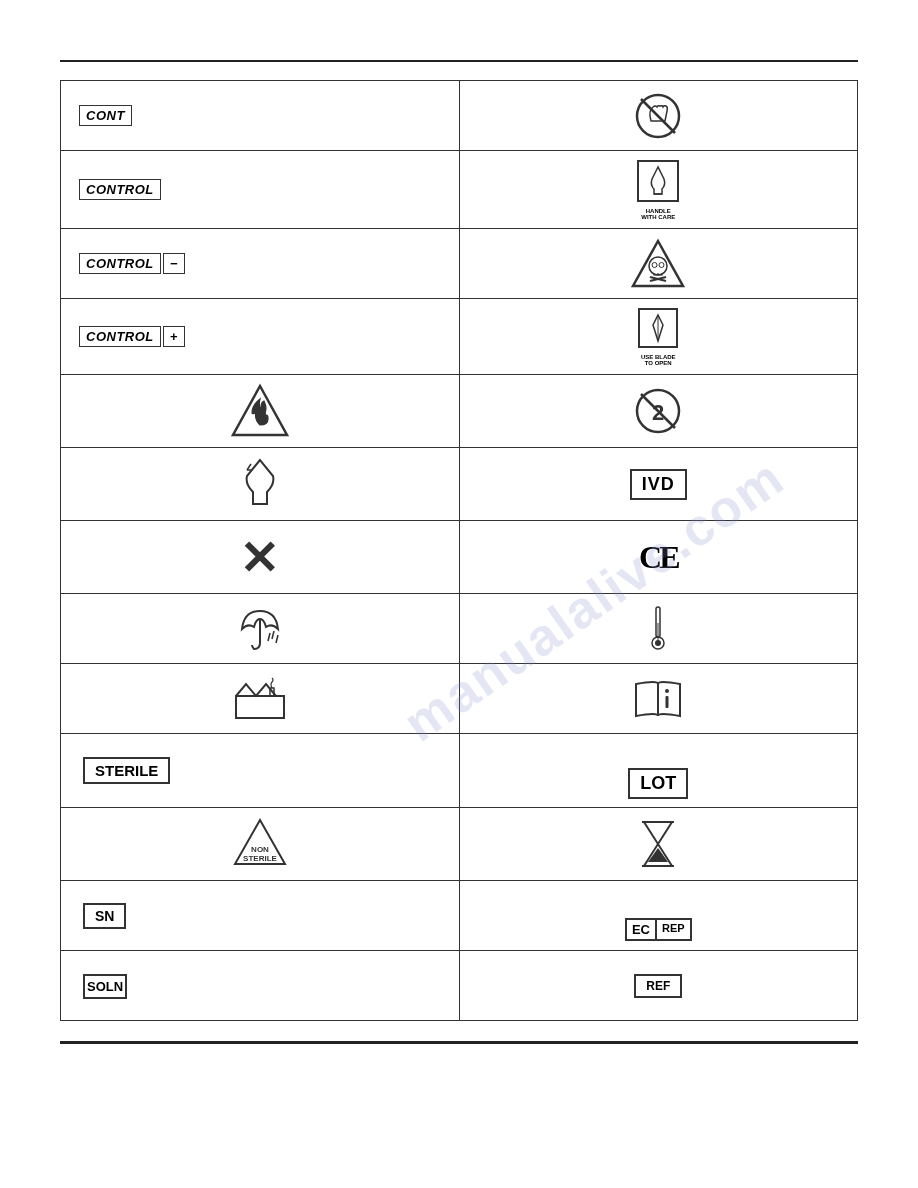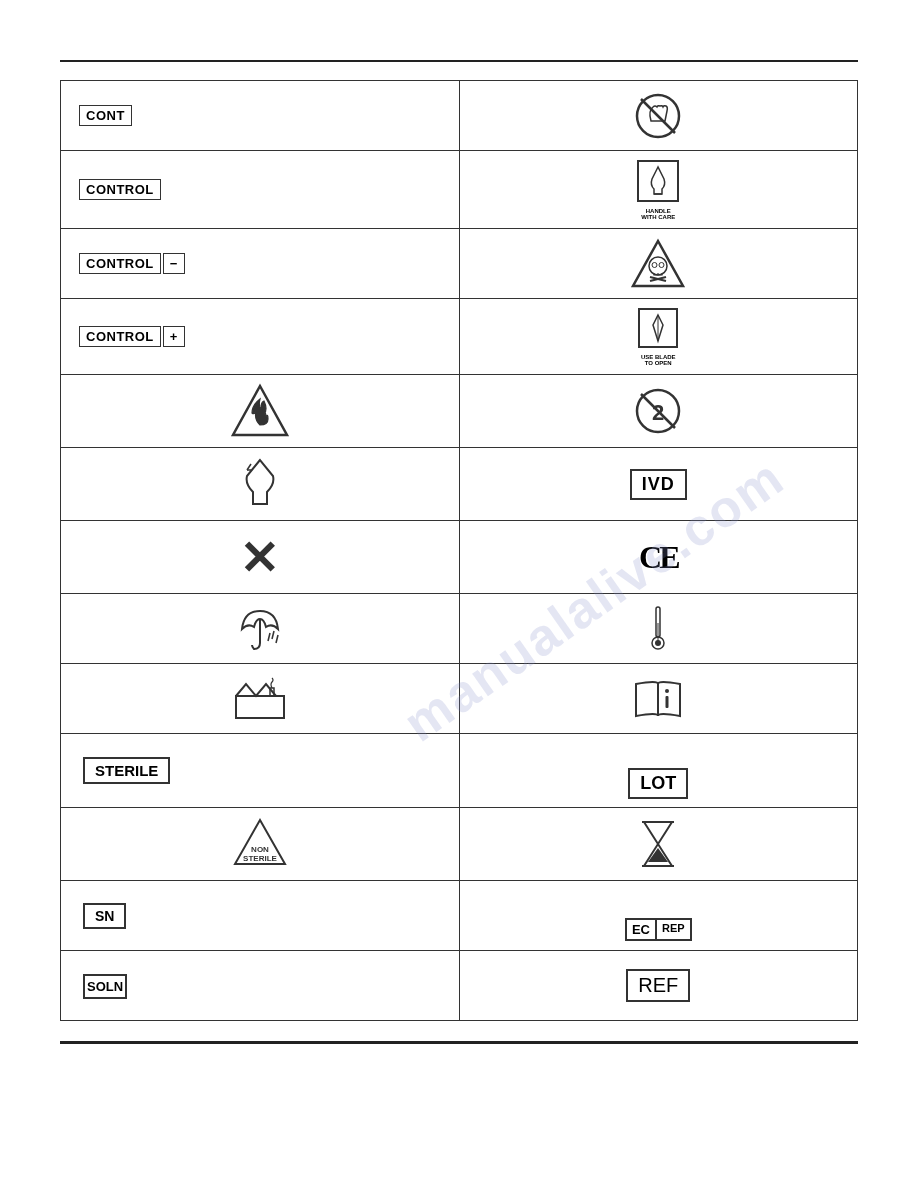--- a/index.html
+++ b/index.html
@@ -46,20 +46,21 @@
       text-align: left;
     }
 
     .symbol-label {
       display: inline-block;
       border: 1.5px solid #333;
       padding: 2px 6px;
       font-size: 13px;
       font-weight: bold;
       letter-spacing: 0.5px;
+      font-style: italic;
     }
 
     .symbol-center {
       display: flex;
       align-items: center;
       justify-content: center;
       height: 100%;
     }
 
     
@@ -85,22 +86,22 @@
       padding: 3px 10px;
       font-size: 18px;
       font-weight: bold;
       margin-top: 26px;
     }
 
     
     .ref-box {
       border: 2px solid #333;
       padding: 3px 10px;
-      font-size: 20px;
-      font-weight: normal;
+      font-size: 12px;
+      font-weight: bold;
     }
 
     
     .sn-box {
       border: 2px solid #333;
       padding: 3px 10px;
       font-size: 14px;
       font-weight: bold;
     }
 

